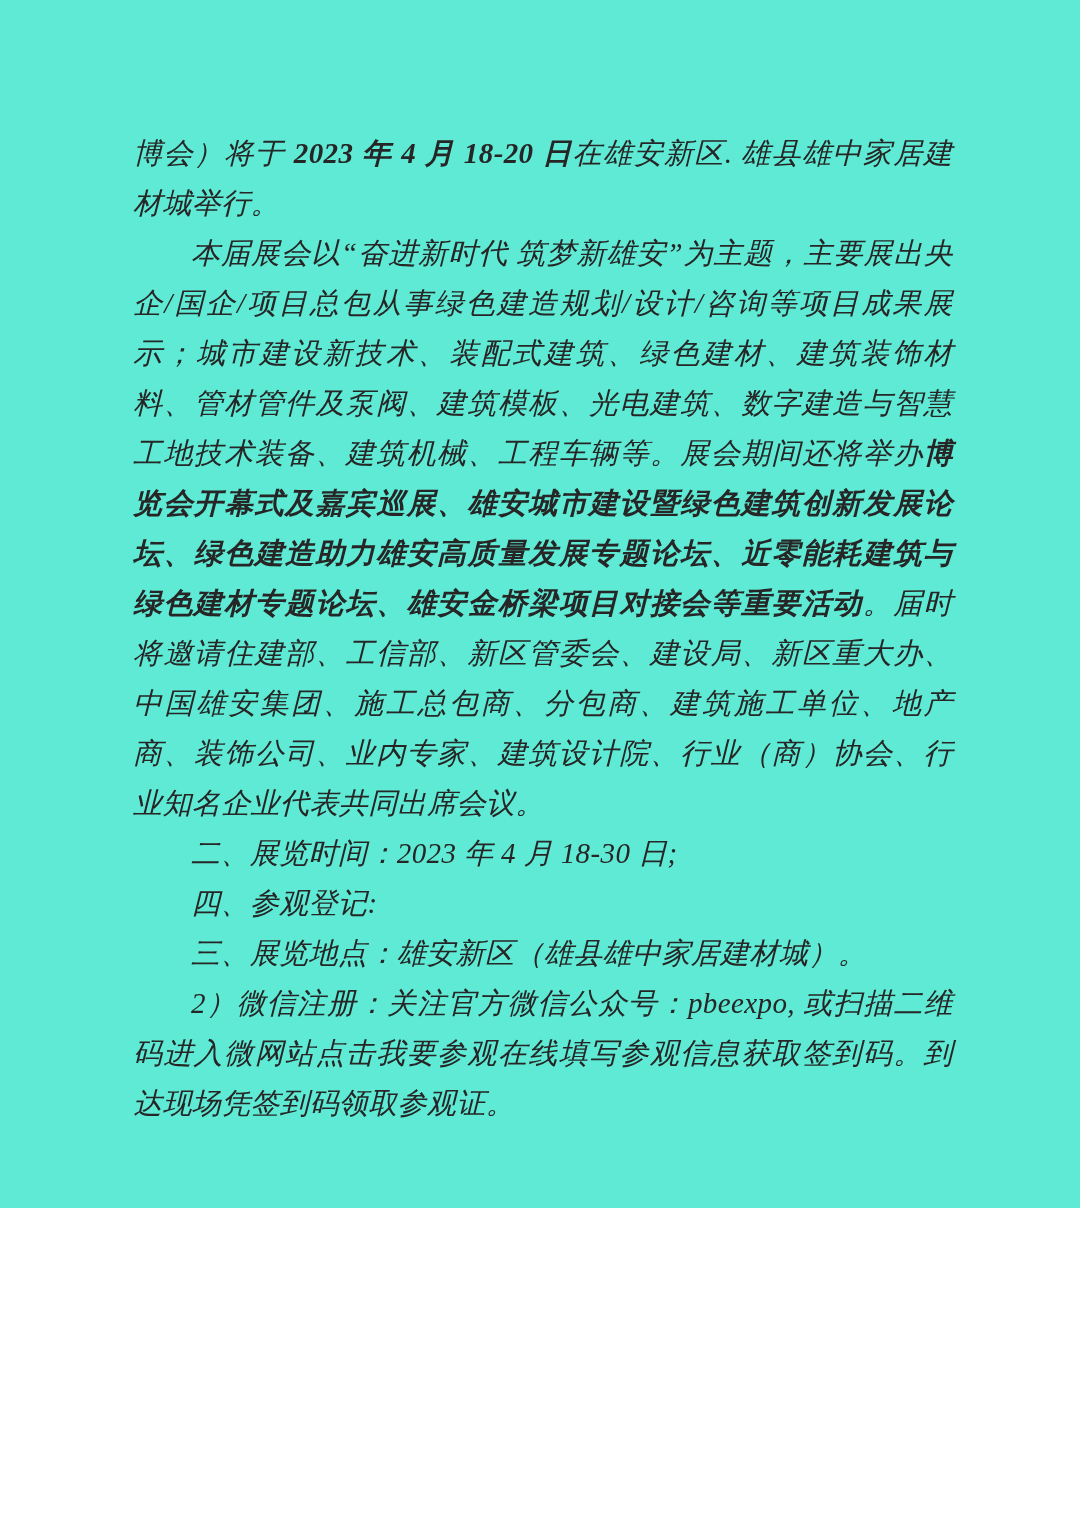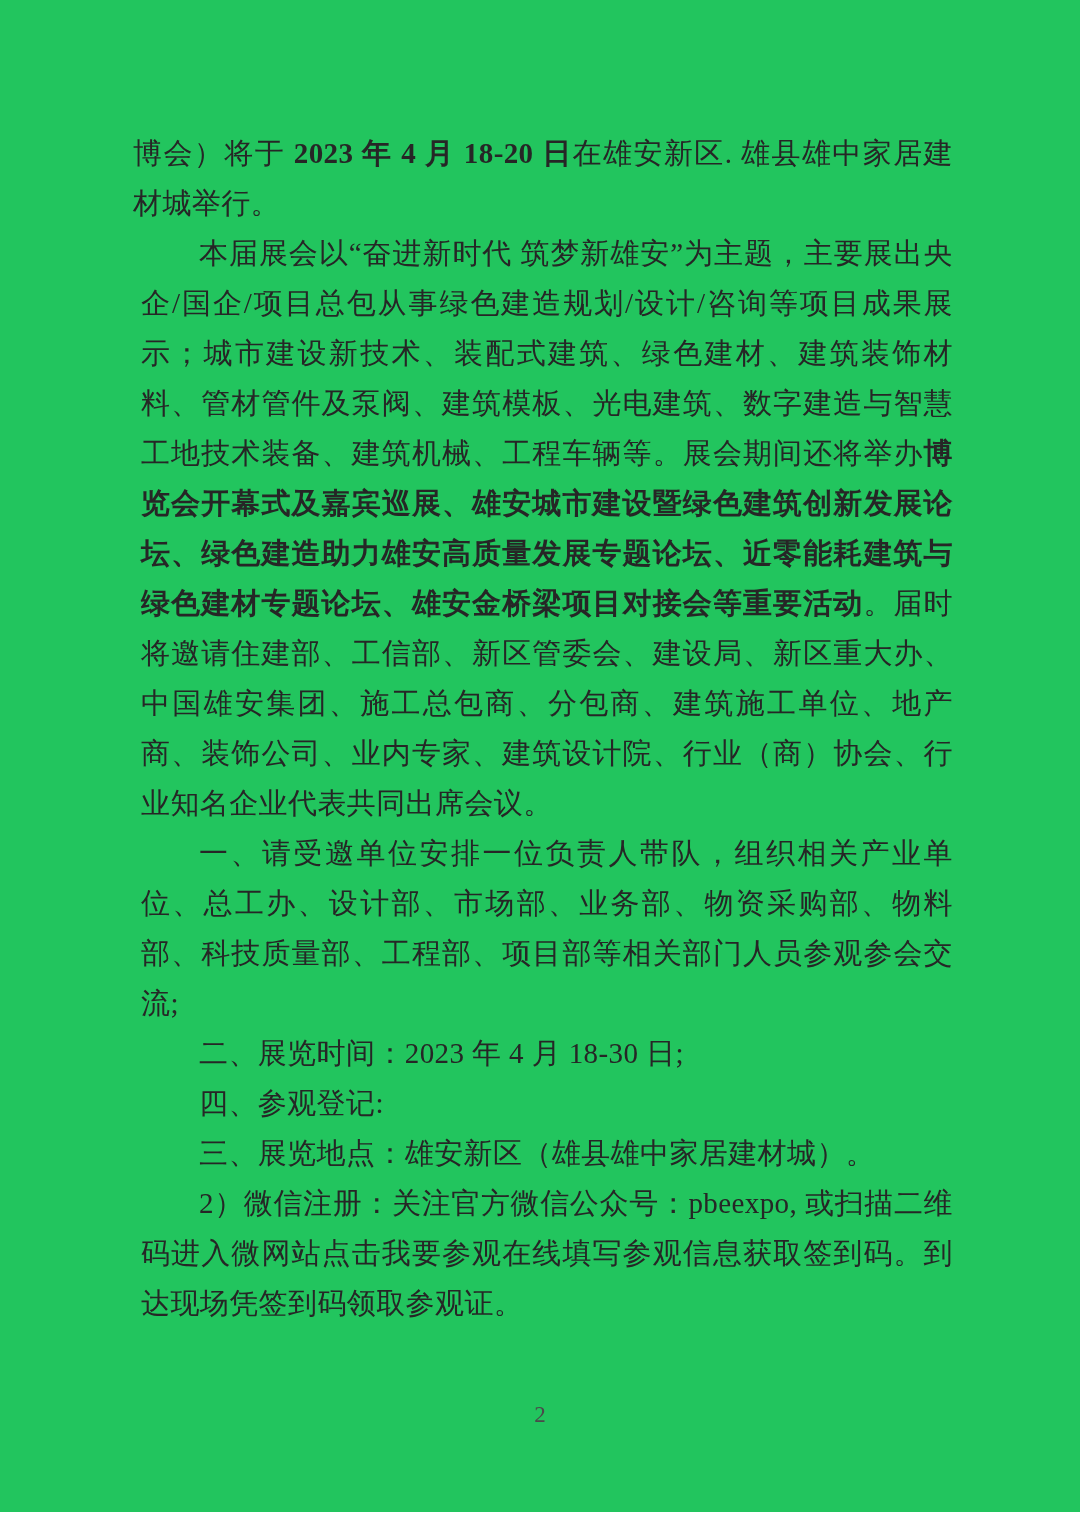--- a/index.html
+++ b/index.html
@@ -3,44 +3,44 @@
 <meta charset="utf-8">
 <style>
   html, body {
     margin: 0;
     padding: 0;
     background: #ffffff;
   }
   .page {
     position: relative;
     width: 1080px;
-    height: 1512px;
-    background: #22c55e;
+    height: 1208px;
+    background: #5eead4;
     font-family: "Liberation Serif", "DejaVu Serif", serif;
     color: #262626;
     overflow: hidden;
+    font-style: italic;
   }
   .content {
     position: absolute;
     left: 133px;
     top: 128px;
     width: 820px;
   }
   p.para {
     margin: 0;
     font-size: 29px;
     line-height: 50px;
     text-align: justify;
     text-justify: inter-character;
     letter-spacing: 0.4px;
     word-break: break-all;
   }
   p.indent {
     text-indent: 58px;
-    margin-left: 8px;
   }
   .bold {
     font-weight: 700;
   }
   .footer {
     position: absolute;
     top: 1402px;
     left: 0;
     width: 100%;
     text-align: center;
@@ -56,23 +56,20 @@
 
     <p class="para">
       <span>博会）将于 </span><span class="bold">2023 年 4 月 18-20 日</span><span>在雄安新区. 雄县雄中家居建材城举行。</span>
     </p>
 
     <p class="para indent">
       <span>本届展会以“奋进新时代 筑梦新雄安”为主题，主要展出央企/国企/项目总包从事绿色建造规划/设计/咨询等项目成果展示；城市建设新技术、装配式建筑、绿色建材、建筑装饰材料、管材管件及泵阀、建筑模板、光电建筑、数字建造与智慧工地技术装备、建筑机械、工程车辆等。展会期间还将举办</span><span class="bold">博览会开幕式及嘉宾巡展、雄安城市建设暨绿色建筑创新发展论坛、绿色建造助力雄安高质量发展专题论坛、近零能耗建筑与绿色建材专题论坛、雄安金桥梁项目对接会等重要活动</span><span>。届时将邀请住建部、工信部、新区管委会、建设局、新区重大办、中国雄安集团、施工总包商、分包商、建筑施工单位、地产商、装饰公司、业内专家、建筑设计院、行业（商）协会、行业知名企业代表共同出席会议。</span>
     </p>
 
 
-    <p class="para indent">
-      <span>一、请受邀单位安排一位负责人带队，组织相关产业单位、总工办、设计部、市场部、业务部、物资采购部、物料部、科技质量部、工程部、项目部等相关部门人员参观参会交流;</span>
-    </p>
 
     <p class="para indent">
       <span>二、展览时间：2023 年 4 月 18-30 日;</span>
     </p>
 
     <p class="para indent">
       <span>四、参观登记:</span>
     </p>
 
     <p class="para indent">

